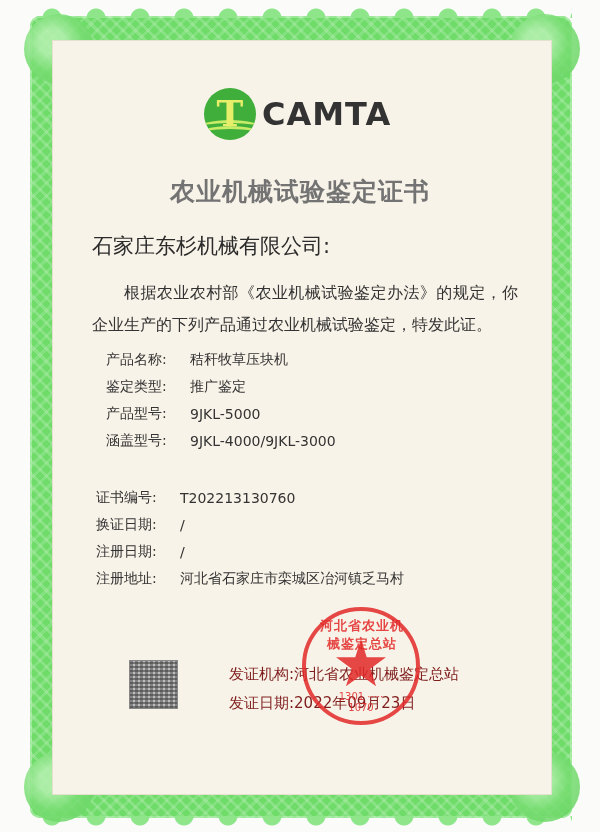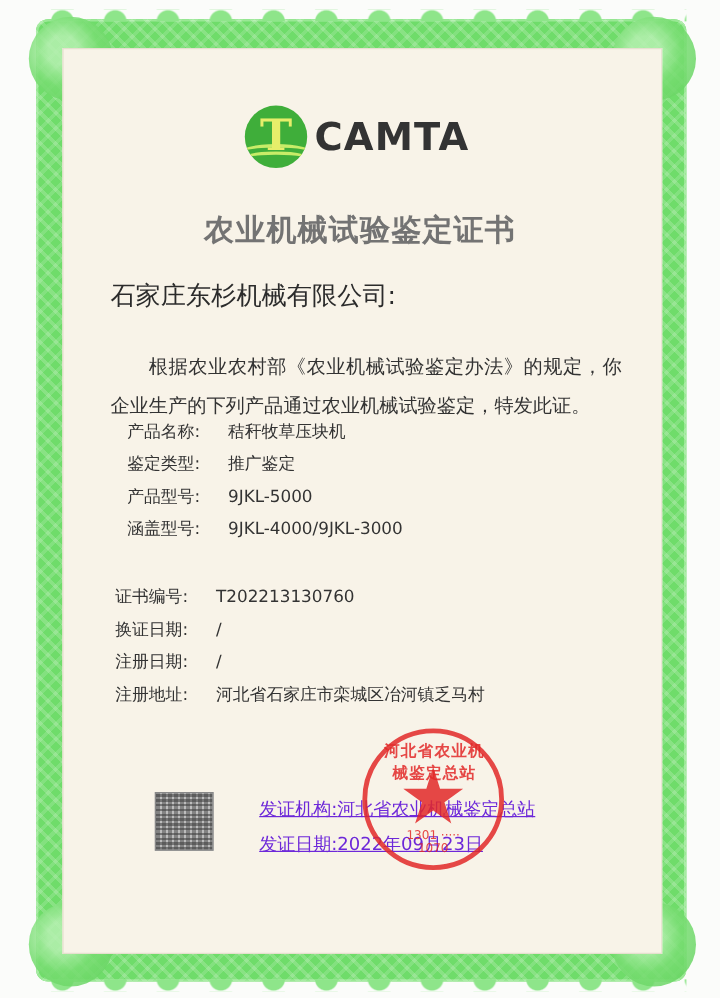--- a/index.html
+++ b/index.html
@@ -55,38 +55,38 @@
     margin-left: 6px; font-family: "DejaVu Sans", sans-serif; font-weight: bold; font-size: 32px; letter-spacing: 1px; color: #333;
   }
   .title {
     position: absolute; left: 0; width: 600px; top: 175px; text-align: center;
     font-family: Liberation Mono, monospace; font-weight: bold; font-size: 25px; letter-spacing: 1px; color: #737373;
   }
   .recipient {
     position: absolute; left: 92px; top: 232px; font-size: 21px; color: #2b2b2b; text-align: center;
   }
   .body-text {
-    position: absolute; left: 92px; top: 291px; width: 426px; font-size: 16px; line-height: 32px; color: #333;
-    text-indent: 2em; text-align: justify; font-family: Liberation Mono, monospace;
+    position: absolute; left: 92px; top: 277px; width: 426px; font-size: 16px; line-height: 32px; color: #333;
+    text-indent: 2em; text-align: justify;
   }
   .fields { position: absolute; left: 106px; top: 346px; }
   .field { display: flex; align-items: center; height: 27px; font-size: 14px; color: #333; }
   .field .label { width: 84px; }
   .field .value { font-size: 14px; }
   .field .value.cn { font-size: 14px; }
   .fields2 { position: absolute; left: 96px; top: 484px; }
   .qr {
     position: absolute; left: 129px; top: 660px; width: 47px; height: 47px;
     background:
       repeating-linear-gradient(0deg, rgba(60,60,60,0.55) 0 2px, transparent 2px 4px),
       repeating-linear-gradient(90deg, rgba(60,60,60,0.45) 0 3px, transparent 3px 5px),
       #bdbdbd;
     border: 1px solid #888;
   }
-  .issuer { position: absolute; left: 216px; top: 660px; font-size: 15px; color: #6d28d9; text-decoration: underline; }
+  .issuer { position: absolute; left: 229px; top: 660px; font-size: 15px; color: #7f1d1d; }
   .issuer div { height: 29px; line-height: 29px; }
   .seal {
     position: absolute; left: 302px; top: 607px; width: 118px; height: 118px; border-radius: 50%;
     border: 4px solid rgba(226,40,40,0.85); box-sizing: border-box;
   }
   .seal-star {
     position: absolute; left: 29px; top: 28px; width: 52px; height: 52px;
     background: rgba(226,40,40,0.85);
     clip-path: polygon(50% 0%, 61% 35%, 98% 35%, 68% 57%, 79% 91%, 50% 70%, 21% 91%, 32% 57%, 2% 35%, 39% 35%);
   }

